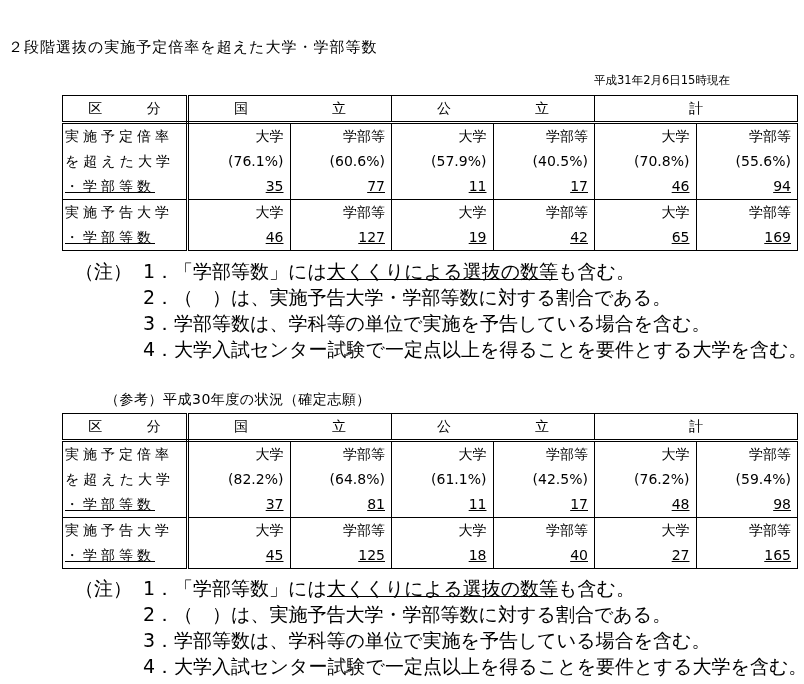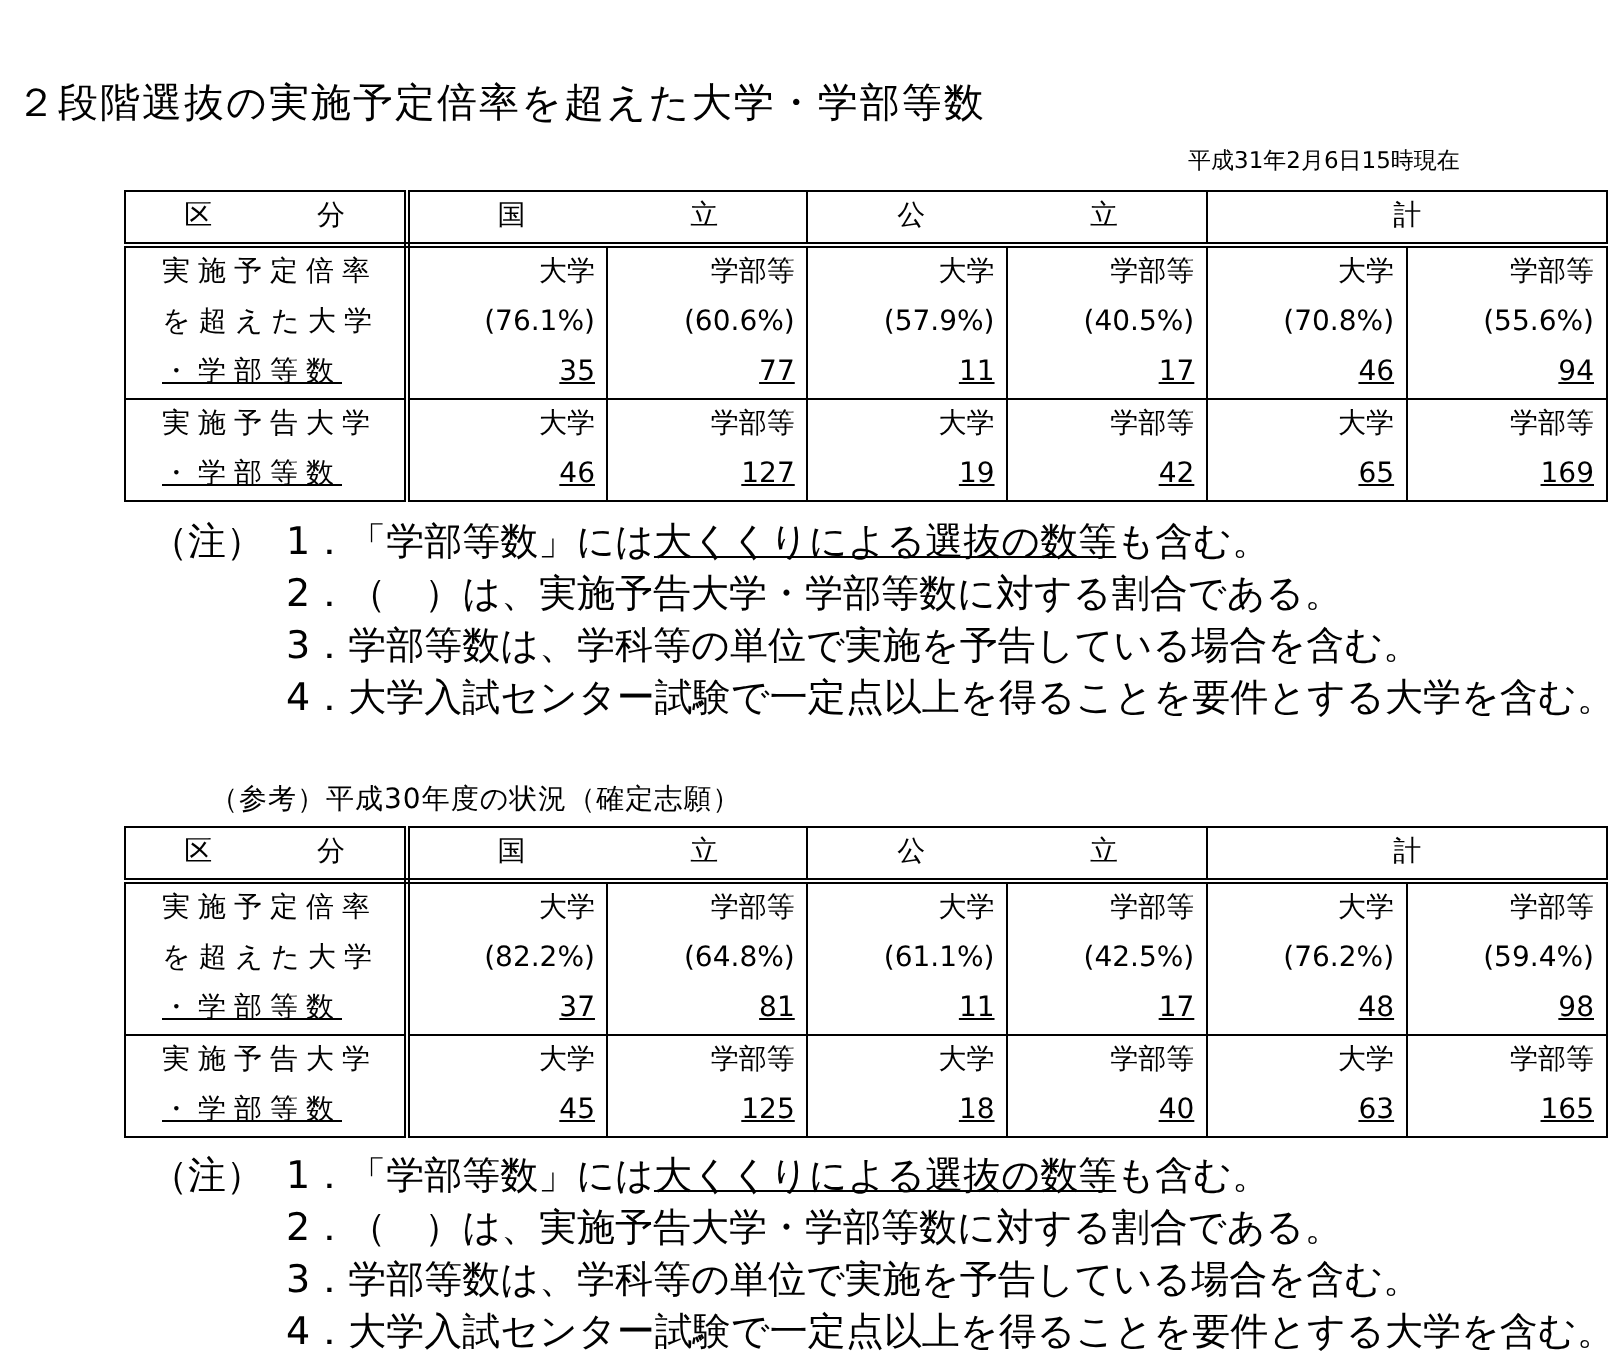--- a/index.html
+++ b/index.html
@@ -1,25 +1,25 @@
 <!DOCTYPE html>
 <html><head>
 <meta charset="utf-8">
 <style>
   html, body { margin:0; padding:0; background:#ffffff; }
   body { width:804px; height:684px; position:relative; overflow:hidden;
          font-family:"DejaVu Sans", "Liberation Sans", sans-serif; color:#000; }
-  .title { position:absolute; left:8px; top:38px; font-size:20px; letter-spacing:1px; }
+  .title { position:absolute; left:8px; top:38px; font-size:15px; letter-spacing:1px; }
   .asof { position:absolute; left:547px; top:73px; font-size:11.5px;margin-left:47px; }
   .subhead { position:absolute; left:58px; top:391px; font-size:14px; letter-spacing:0.5px;margin-left:47px; }
   table.data { position:absolute; left:62px; border-collapse:collapse; font-size:14px; }
   table.data td { border:1px solid #000; padding:0 3px; height:25px; line-height:25px; white-space:nowrap; }
   table.data td.num { text-align:right; padding-right:6px; }
   table.data tr.hdr td { text-align:center; border-bottom:3px double #000; height:24px; }
-  table.data td.label { border-right:3px double #000; letter-spacing:4px; font-size:14px; padding-left:18px; width:118px; }
+  table.data td.label { border-right:3px double #000; letter-spacing:4px; font-size:14px; padding-left:2px; width:118px; }
   table.data td.lbl-h { border-right:3px double #000; text-align:center; }
   table.data tr.mid td { border-top:none; border-bottom:none; }
   table.data tr.top td { border-bottom:none; }
   table.data tr.bot td { border-top:none;text-decoration:underline; }
   .hdr-pair { display:flex; justify-content:space-around; }
   .notes { position:absolute; left:75px; font-size:19px; }
   .notes .row { height:26px; line-height:26px; white-space:nowrap; }
   .notes .tag { display:inline-block; width:68px; }
   .notes .ind { display:inline-block; width:68px; }
   .ul { text-decoration:underline; }
@@ -171,21 +171,21 @@
     <td class="num">学部等</td>
     <td class="num">大学</td>
     <td class="num">学部等</td>
   </tr>
   <tr class="bot">
     <td class="label">・学部等数</td>
     <td class="num">45</td>
     <td class="num">125</td>
     <td class="num">18</td>
     <td class="num">40</td>
-    <td class="num">63</td>
+    <td class="num">27</td>
     <td class="num">165</td>
   </tr>
 </tbody>
   </table>
 
 <div class="notes" style="top:575px;">
   <div class="row"><span class="tag">（注）</span><span>1．</span><span>「学部等数」には</span><span class="ul">大くくりによる選抜の数等</span><span>も含む。</span></div>
   <div class="row"><span class="ind"></span><span>2．</span><span>（　）は、実施予告大学・学部等数に対する割合である。</span></div>
   <div class="row"><span class="ind"></span><span>3．</span><span>学部等数は、学科等の単位で実施を予告している場合を含む。</span></div>
   <div class="row"><span class="ind"></span><span>4．</span><span>大学入試センター試験で一定点以上を得ることを要件とする大学を含む。</span></div>

